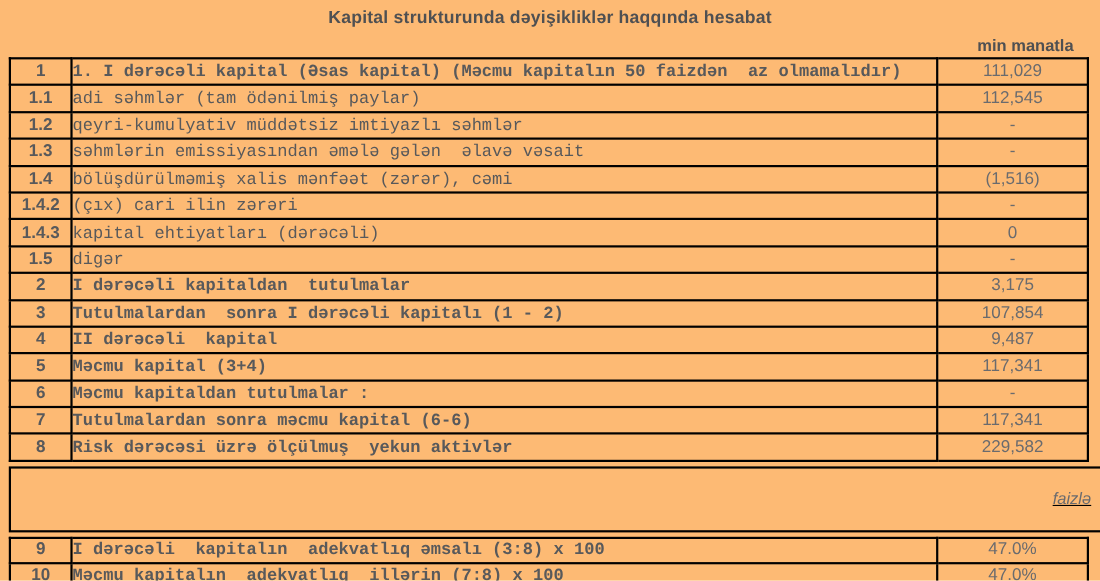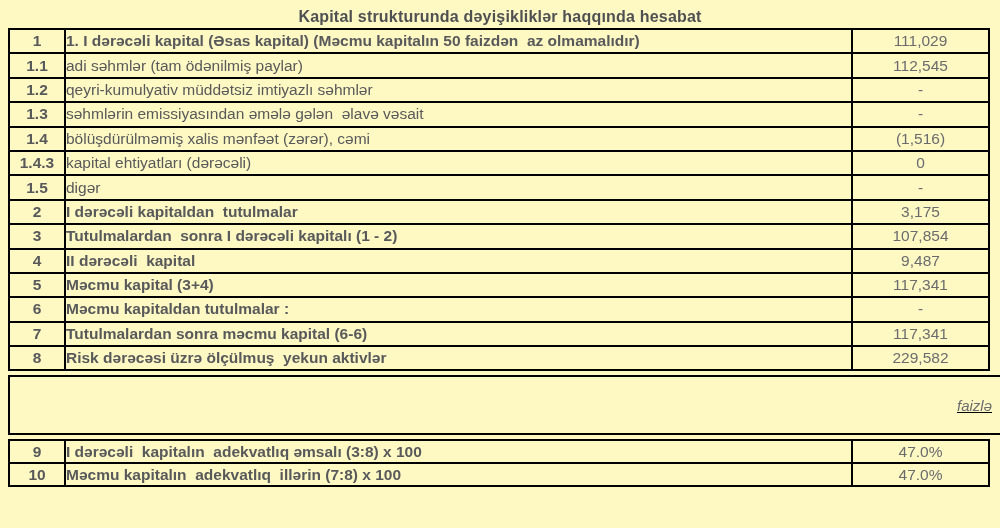--- a/index.html
+++ b/index.html
@@ -5,21 +5,21 @@
   html, body {
     margin: 0;
     padding: 0;
     background: #ffffff;
     font-family: "Liberation Sans", "DejaVu Sans", sans-serif;
   }
   .page {
     position: relative;
     width: 1000px;
     height: 528px;
-    background: #fef9c3;
+    background: #fdba74;
     overflow: hidden;
   }
   .title {
     margin-top: 8px;
     text-align: center;
     font-size: 16px;
     font-weight: bold;
     color: #4f5052;
     letter-spacing: 0.2px;
   }
@@ -54,20 +54,21 @@
     width: 54px;
     text-align: center;
     font-weight: bold;
     font-size: 15px;
   }
   td.label {
     width: 785px;
     text-align: left;
     padding-left: 5px;
     white-space: pre;
+    font-family: Liberation Mono, monospace;
   }
   td.value {
     width: 135px;
     text-align: center;
     padding-right: 5px;
     color: #6a6b6e;
     font-weight: normal;
   }
   tr.bold td.label { font-weight: bold; }
   .percent-band {
@@ -91,20 +92,21 @@
     padding-right: 8px;
   }
 </style>
 </head>
 <body>
 
 <div class="page">
 
   <div class="title">Kapital strukturunda dəyişikliklər haqqında hesabat</div>
 
+  <div class="unit-label">min manatla</div>
 
   <table class="capital">
     <tbody id="main-body">
         <tr class="bold">
     <td class="no">1</td>
     <td class="label">1. I dərəcəli kapital (Əsas kapital) (Məcmu kapitalın 50 faizdən  az olmamalıdır)</td>
     <td class="value">111,029</td>
   </tr>
         <tr>
     <td class="no">1.1</td>
@@ -120,20 +122,25 @@
     <td class="no">1.3</td>
     <td class="label">səhmlərin emissiyasından əmələ gələn  əlavə vəsait</td>
     <td class="value">-</td>
   </tr>
         <tr>
     <td class="no">1.4</td>
     <td class="label">bölüşdürülməmiş xalis mənfəət (zərər), cəmi</td>
     <td class="value">(1,516)</td>
   </tr>
         <tr>
+    <td class="no">1.4.2</td>
+    <td class="label">(çıx) cari ilin zərəri</td>
+    <td class="value">-</td>
+  </tr>
+        <tr>
     <td class="no">1.4.3</td>
     <td class="label">kapital ehtiyatları (dərəcəli)</td>
     <td class="value">0</td>
   </tr>
         <tr>
     <td class="no">1.5</td>
     <td class="label">digər</td>
     <td class="value">-</td>
   </tr>
         <tr class="bold">

